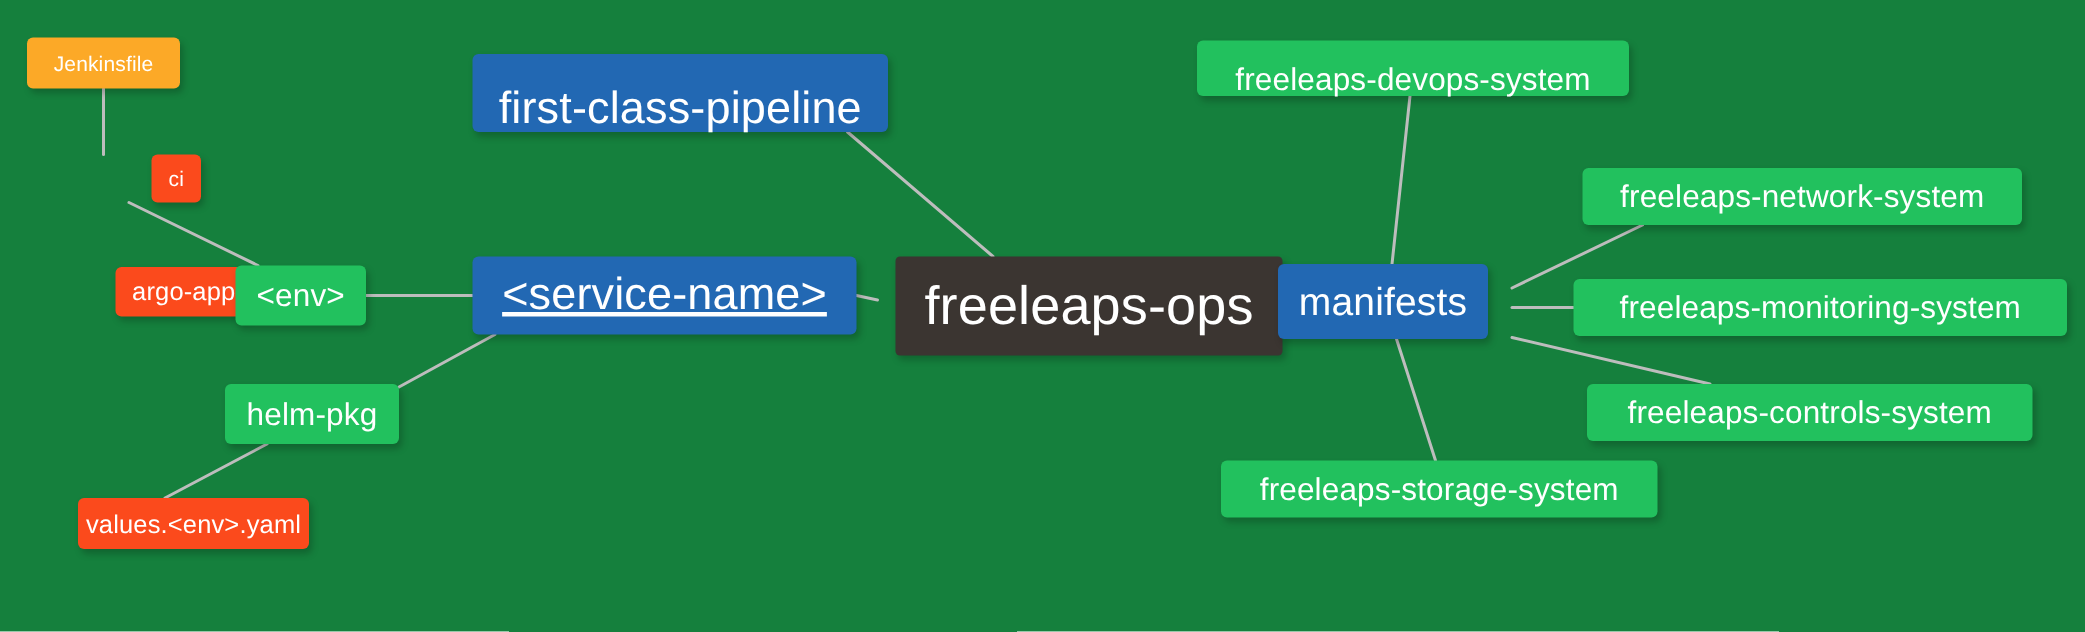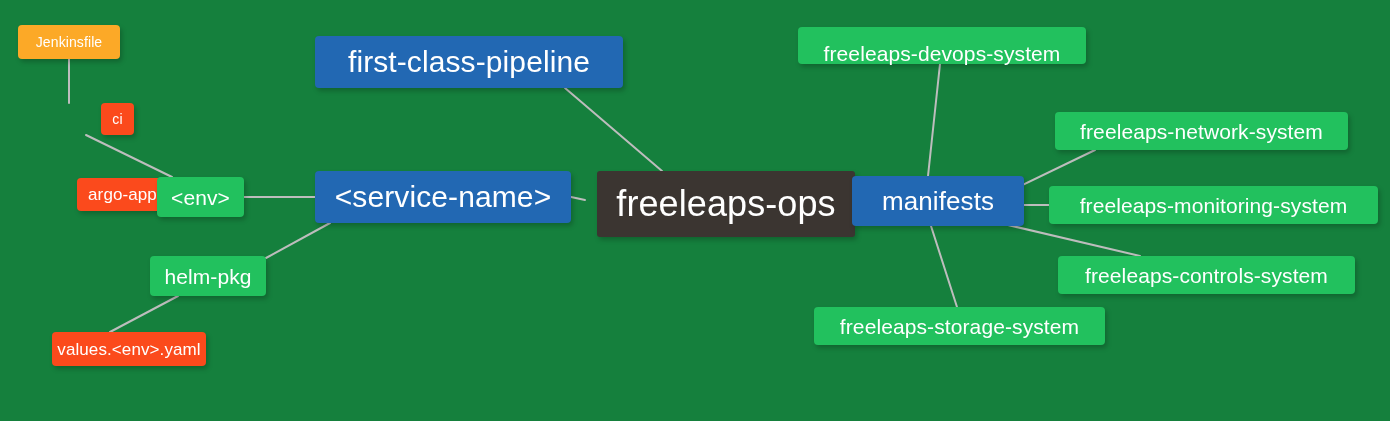--- a/index.html
+++ b/index.html
@@ -90,30 +90,30 @@
       </div>
       <div class="node node-green sz-md" style="left: 157px; top: 177px; width: 87px; height: 40px;">
         <span>&lt;env&gt;</span>
       </div>
       <div class="node node-green sz-md" style="left: 150px; top: 256px; width: 116px; height: 40px;">
         <span>helm-pkg</span>
       </div>
       <div class="node node-red sz-sm" style="left: 8px; top: 332px; width: 154px; height: 34px;">
         <span>values.&lt;env&gt;.yaml</span>
       </div>
-      <div class="node node-blue sz-xl" style="left: 315px; top: 36px; width: 308px; height: 52px;">
+      <div class="node node-blue sz-xl" style="left: 315px; top: 36px; width: 277px; height: 52px; align-items: flex-end;">
         <span>first-class-pipeline</span>
       </div>
-      <div class="node node-blue sz-xl" style="left: 315px; top: 171px; width: 256px; height: 52px;">
+      <div class="node node-blue sz-xl" style="left: 315px; top: 171px; width: 256px; height: 52px; text-decoration: underline;">
         <span>&lt;service-name&gt;</span>
       </div>
       <div class="node node-root " style="left: 585px; top: 171px; width: 258px; height: 66px; margin-left: 12px;">
         <span>freeleaps-ops</span>
       </div>
-      <div class="node node-blue sz-lg" style="left: 852px; top: 176px; width: 172px; height: 50px;">
+      <div class="node node-blue sz-lg" style="left: 852px; top: 176px; width: 140px; height: 50px;">
         <span>manifests</span>
       </div>
       <div class="node node-green sz-md" style="left: 798px; top: 27px; width: 288px; height: 37px; align-items: flex-end;">
         <span>freeleaps-devops-system</span>
       </div>
       <div class="node node-green sz-md" style="left: 1055px; top: 112px; width: 293px; height: 38px;">
         <span>freeleaps-network-system</span>
       </div>
       <div class="node node-green sz-md" style="left: 1049px; top: 186px; width: 329px; height: 38px;">
         <span>freeleaps-monitoring-system</span>

